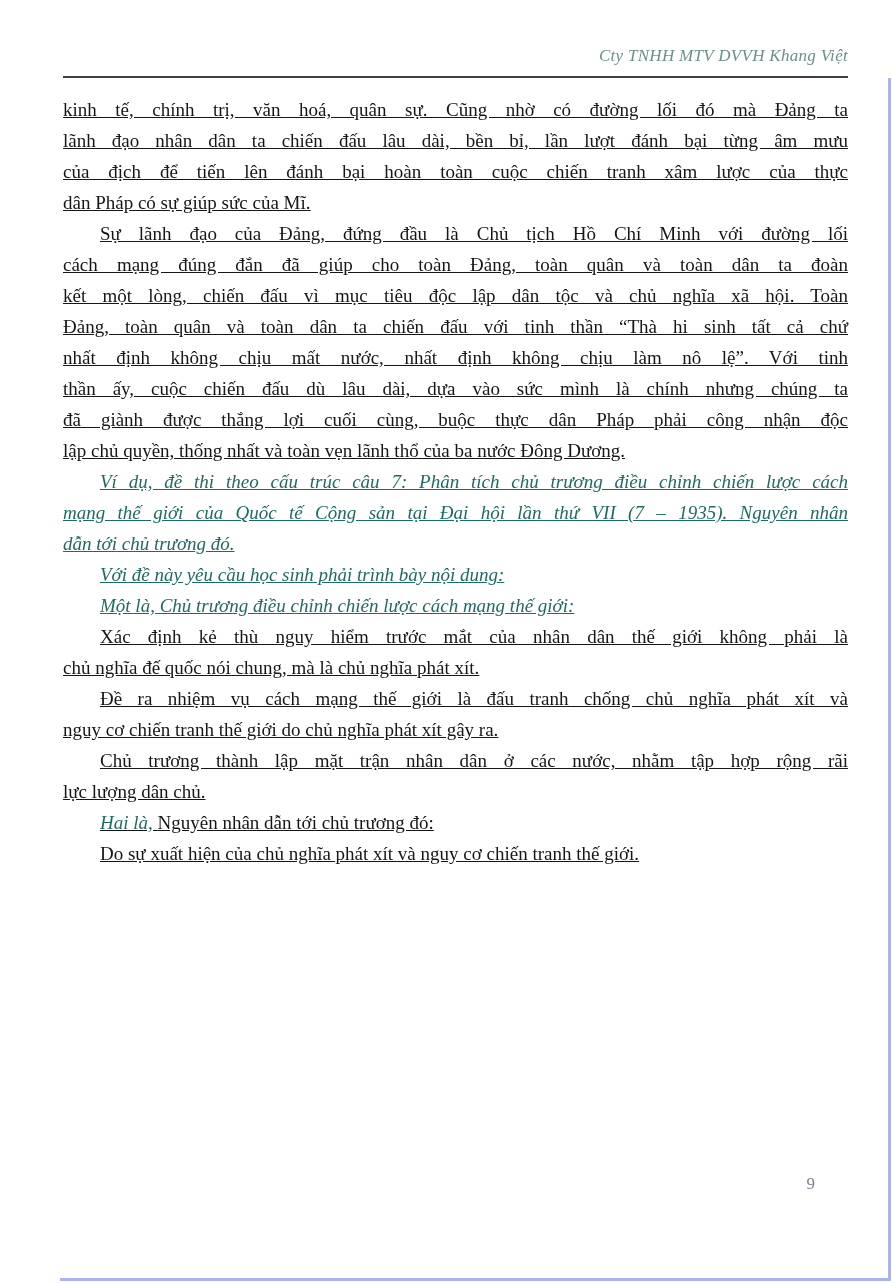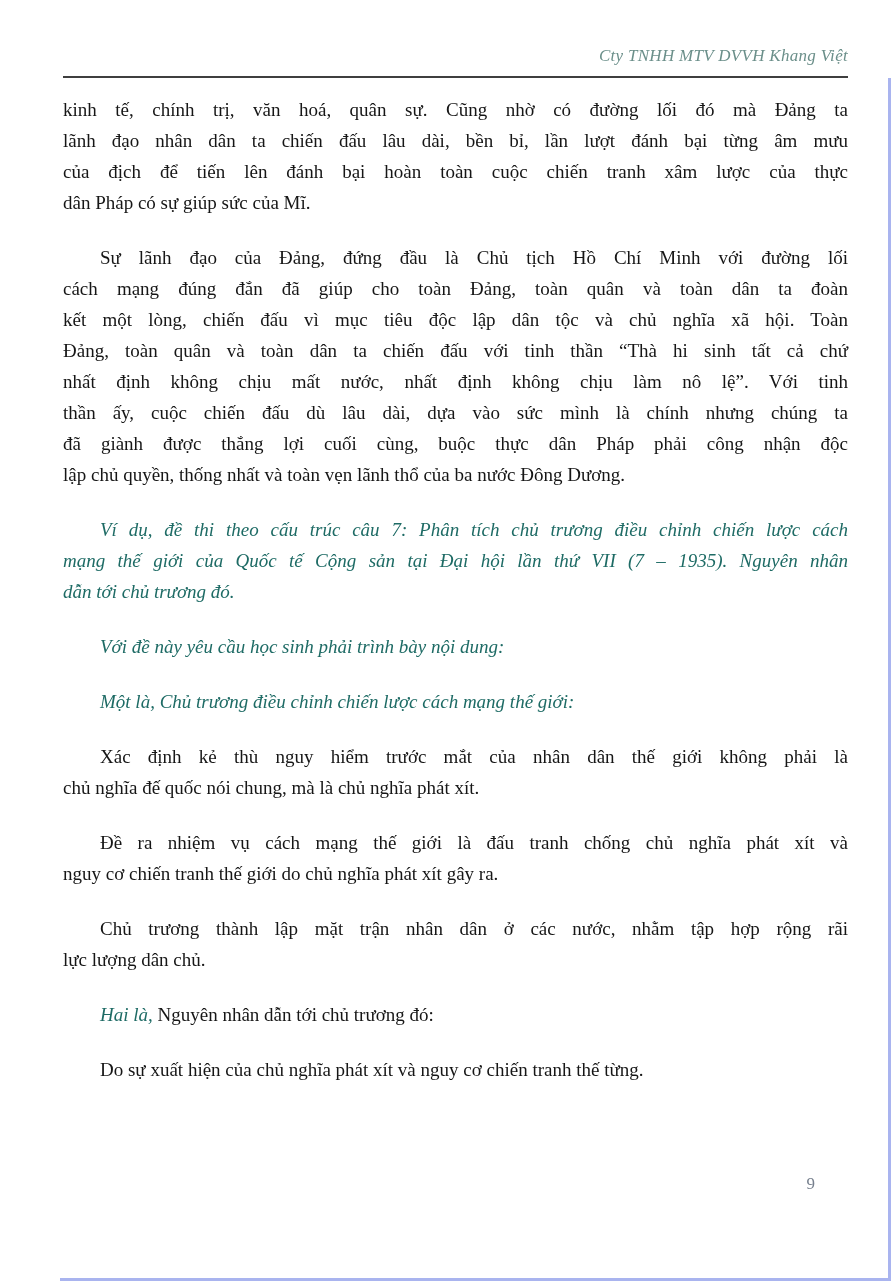--- a/index.html
+++ b/index.html
@@ -34,23 +34,23 @@
     position: absolute; top: 76px; left: 63px; width: 785px; height: 2px;
     background: var(--rule-color);
   }
 
   .content {
     position: absolute; top: 94px; left: 63px; width: 785px;
     font-size: 19px; line-height: 31px;
     color: var(--body-color);
   }
   .para { margin: 0; padding: 0; }
-  .line { text-align: justify; text-align-last: justify; }
+  .line { text-align: justify; text-align-last: justify; text-decoration: underline; }
   .line.last { text-align-last: left; }
-  .para.indent .line:first-child { text-indent: 37px; margin-top: 24px; }
+  .para.indent .line:first-child { text-indent: 37px; }
   .accent, .accent .line, span.accent {
     color: var(--accent-color);
     font-style: italic;
   }
 
   .pageno {
     position: absolute; top: 1174px; left: 63px; width: 752px;
     text-align: right;
     font-size: 17px;
     color: var(--pageno-color);
@@ -120,21 +120,21 @@
     <div class="para indent">
       <div class="line">Chủ trương thành lập mặt trận nhân dân ở các nước, nhằm tập hợp rộng rãi</div>
       <div class="line last">lực lượng dân chủ.</div>
     </div>
 
     <div class="para indent">
       <div class="line last"><span class="accent">Hai là, </span><span>Nguyên nhân dẫn tới chủ trương đó:</span></div>
     </div>
 
     <div class="para indent">
-      <div class="line last">Do sự xuất hiện của chủ nghĩa phát xít và nguy cơ chiến tranh thế từng.</div>
+      <div class="line last">Do sự xuất hiện của chủ nghĩa phát xít và nguy cơ chiến tranh thế giới.</div>
     </div>
 
 
   </div>
 
   <div class="pageno">9</div>
 
   <div class="edge-right"></div>
   <div class="edge-bottom"></div>
 

